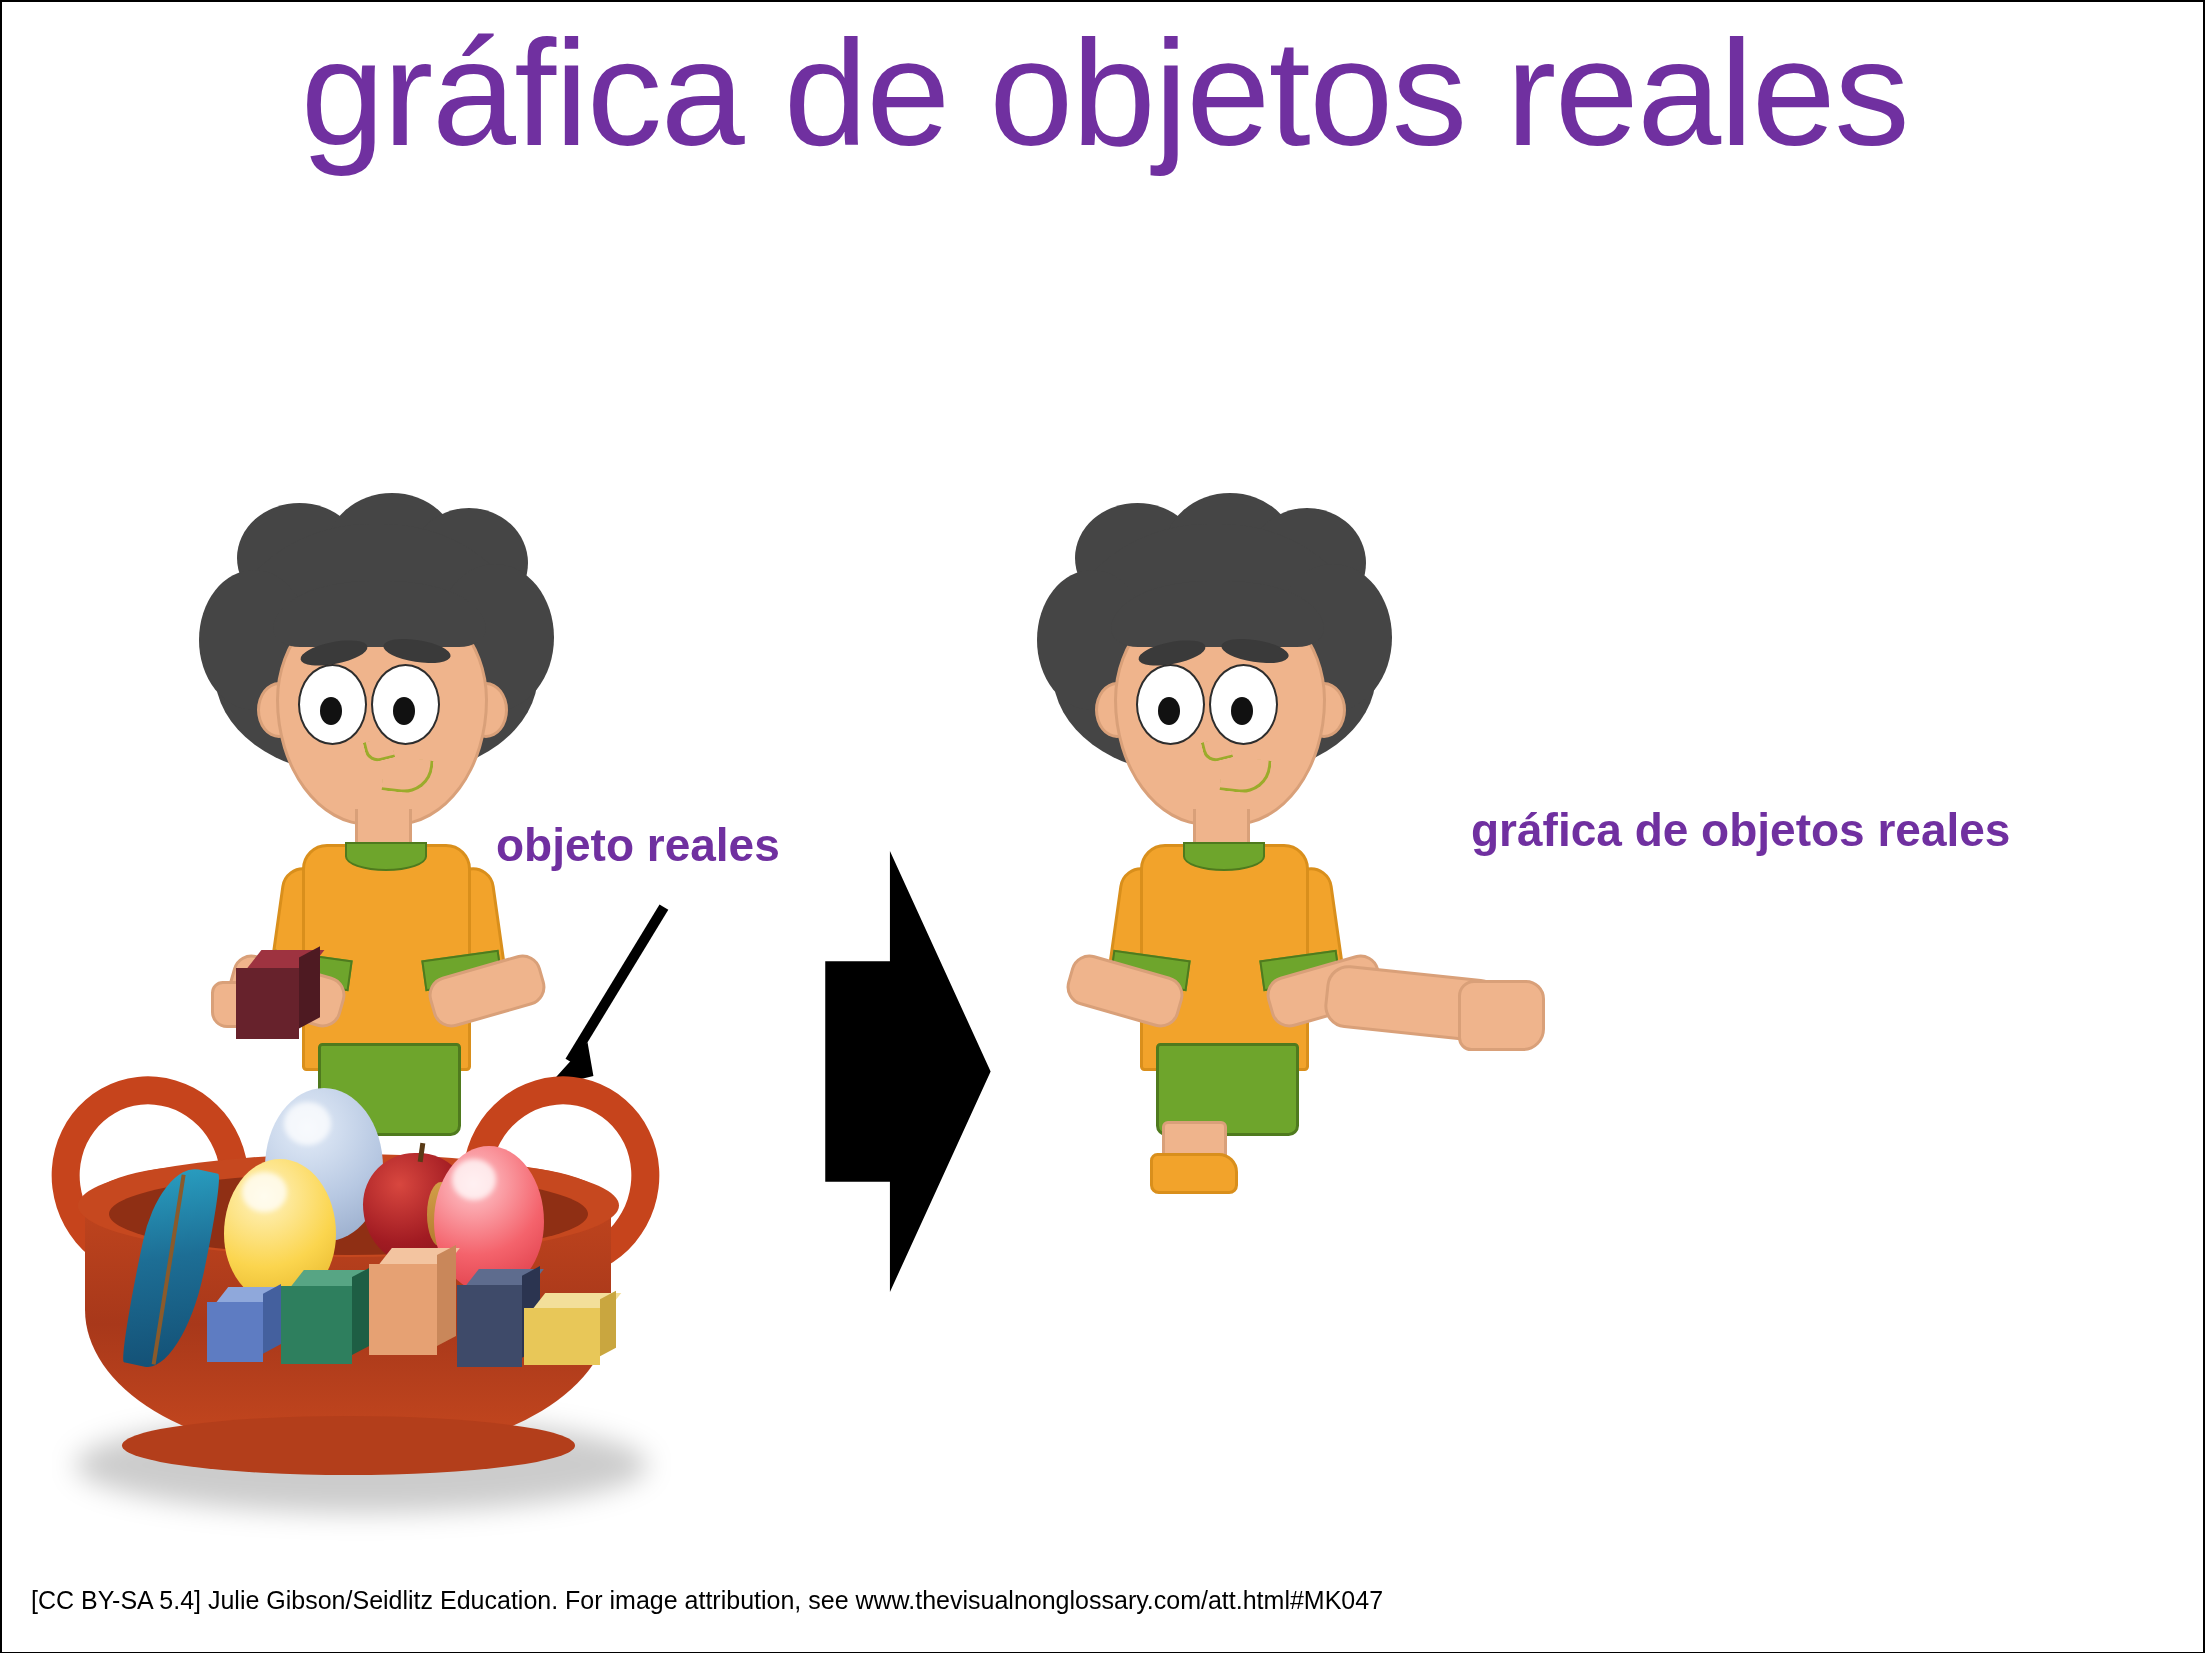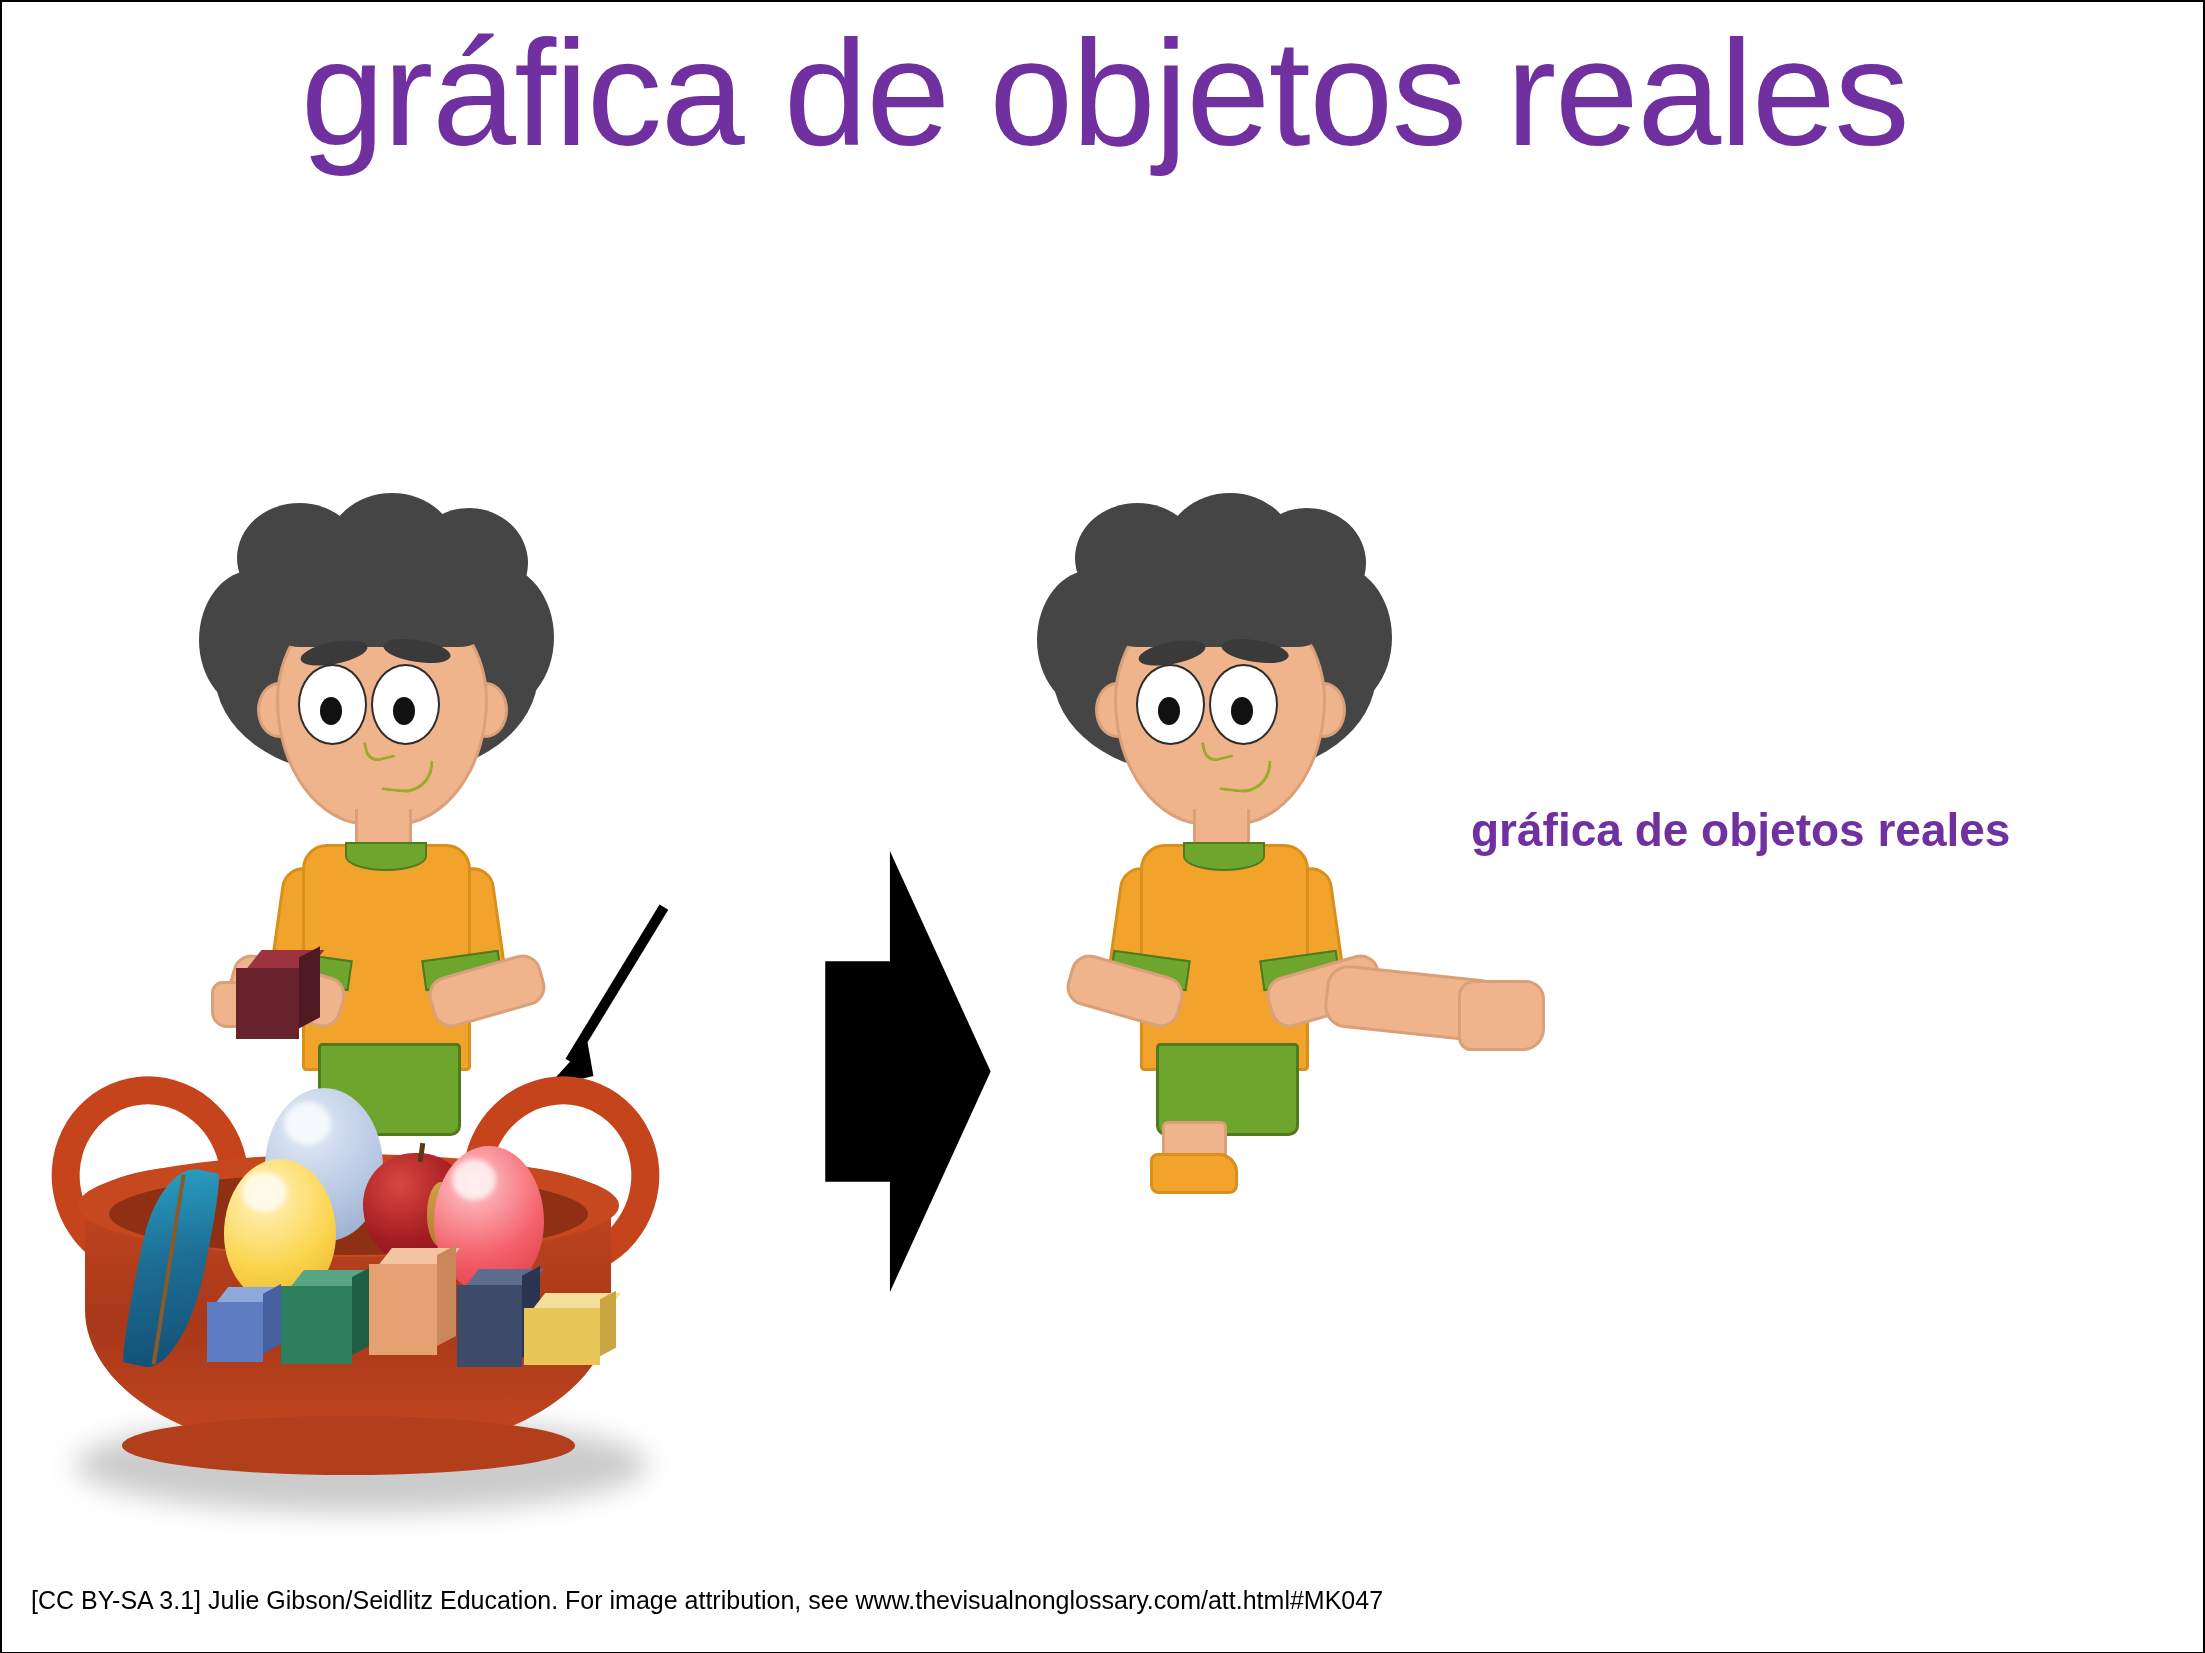--- a/index.html
+++ b/index.html
@@ -168,20 +168,21 @@
     </div>
 
     <div class="cube" style="left:234px;top:948px;width:88px;height:96px;">
       <div class="ct" style="width:63px;height:19px;background:#9E3340;
                   transform:skewX(-38deg);margin-left:17.6px;"></div>
       <div class="cf" style="width:63px;height:71px;background:#67222C;top:17.6px;"></div>
       <div class="cs" style="left:63px;top:1.5px;width:20.6px;height:71px;background:#4E1A22;
                   transform:skewY(-28deg);"></div>
     </div>
 
+    <div class="lbl" style="left:494px;top:816px;font-size:46px;">objeto reales</div>
 
     <svg class="abs" style="left:515px;top:889px;" width="191" height="213" viewBox="0 0 260 290">
       <line x1="200" y1="22" x2="72" y2="232" stroke="#000" stroke-width="14"></line>
       <polygon points="40,268 96,206 104,252 62,262" fill="#000"></polygon>
     </svg>
 
     <div id="basket">
       <div class="bskShadow"></div>
       <div class="bskHandle bskHandleL"></div>
       <div class="bskHandle bskHandleR"></div>
@@ -272,16 +273,16 @@
 
     <div class="abs" style="left:279px;top:970px;width:169px;height:57px;background:#EFB48C;
                 border:3.7px solid #D9A079;border-radius:22px;transform:rotate(6deg);"></div>
     <div class="abs" style="left:412px;top:978px;width:81px;height:65px;background:#EFB48C;
                 border:3.7px solid #D9A079;border-radius:16px 19px 22px 13.2px;"></div>
 
     <div class="lbl" style="left:425px;top:801px;font-size:46px;">gráfica de objetos reales</div>
 
   </div>
 
-  <div id="footer">[CC BY-SA 3.1] Julie Gibson/Seidlitz Education.  For image attribution, see www.thevisualnonglossary.com/att.html#MK047</div>
+  <div id="footer">[CC BY-SA 5.4] Julie Gibson/Seidlitz Education.  For image attribution, see www.thevisualnonglossary.com/att.html#MK047</div>
 
 </div>
 
 
 </body></html>

